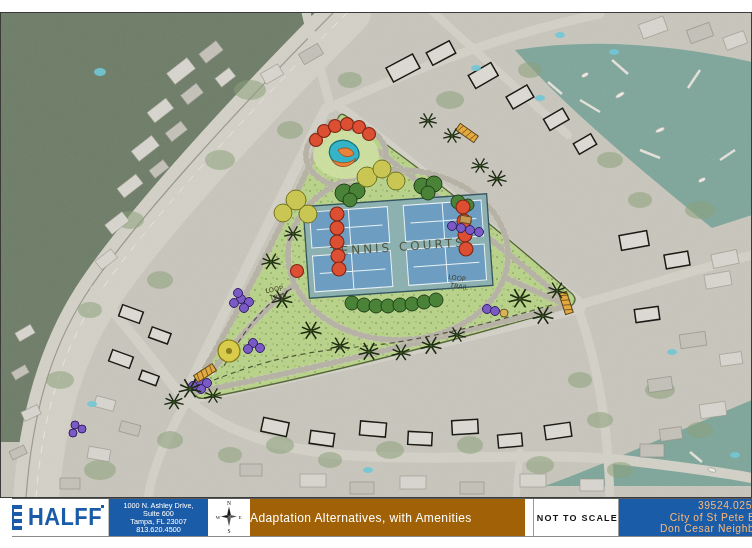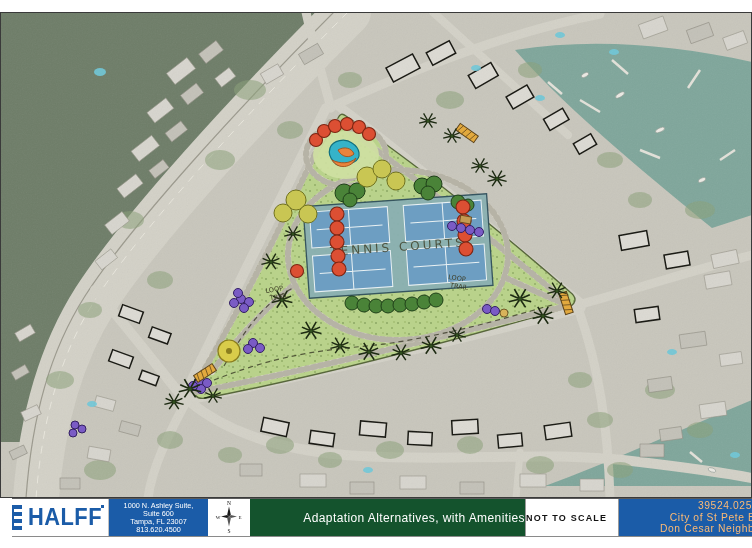--- a/index.html
+++ b/index.html
@@ -28,24 +28,24 @@
   .tb-seg{position:relative;height:100%;box-sizing:border-box;flex:0 0 auto;overflow:hidden;}
   #seg-logo{width:97px;background:#ffffff;border-right:1px solid #c2c2c2;}
   #logo-mark{position:absolute;left:0;top:6px;width:10px;height:25px;background:#1b5ca8;}
   #logo-mark i{display:block;height:3px;background:#fff;margin:4px 0 0 2px;width:8px;}
   #logo-text{position:absolute;left:16px;top:5px;font-weight:bold;font-size:23px;letter-spacing:.5px;
              color:#1b5ca8;transform:scaleX(.95);transform-origin:left;}
   #logo-reg{position:absolute;left:89px;top:6px;width:3px;height:3px;background:#1b5ca8;}
   #seg-addr{width:99px;background:#1b5ca8;color:#fff;text-align:center;
             font-size:7.3px;line-height:8px;padding-top:2.5px;}
   #seg-compass{width:42px;background:#ffffff;}
-  #seg-banner{width:275px;background:#14532d;color:#fff;display:flex;align-items:center;justify-content:flex-end;}
+  #seg-banner{width:275px;background:#a16207;color:#fff;display:flex;align-items:center;justify-content:flex-start;}
   #banner-text{font-size:12px;letter-spacing:.4px;white-space:nowrap;}
-  #seg-scale{width:94px;background:#ffffff;border-left:1px solid #9a9a9a;border-right:1px solid #9a9a9a;
-             display:flex;align-items:center;justify-content:flex-start;}
+  #seg-scale{width:86px;background:#ffffff;border-left:1px solid #9a9a9a;border-right:1px solid #9a9a9a;
+             display:flex;align-items:center;justify-content:flex-end;margin-left:8px;}
   #scale-text{font-size:9px;font-weight:bold;letter-spacing:1.2px;color:#111;white-space:nowrap;}
   #seg-project{width:153px;background:#1b5ca8;color:#fdba74;}
   #project-inner{width:212px;text-align:center;font-size:10.3px;line-height:11.5px;padding-top:1px;letter-spacing:.6px;white-space:nowrap;}
 </style>
 </head>
 <body>
 
 <div id="sheet">
 
   <div id="map-wrap">
@@ -416,21 +416,21 @@
       <div id="logo-mark">
           <i></i>
           <i></i>
           <i></i>
         </div>
       <div id="logo-text">HALFF</div>
       <div id="logo-reg"></div>
     </div>
 
     <div class="tb-seg" id="seg-addr">
-      <div>1000 N. Ashley Suite,</div>
+      <div>1000 N. Ashley Drive,</div>
       <div>Suite 600</div>
       <div>Tampa, FL 23007</div>
       <div>813.620.4500</div>
     </div>
 
     <div class="tb-seg" id="seg-compass">
       <svg width="42" height="35" viewBox="0 0 42 35">
         <g transform="translate(21,17.5)">
           <polygon points="0,-10 1.8,-1.8 0,0 -1.8,-1.8" fill="#1a1a1a"></polygon>
           <polygon points="0,10 1.8,1.8 0,0 -1.8,1.8" fill="#555"></polygon>

